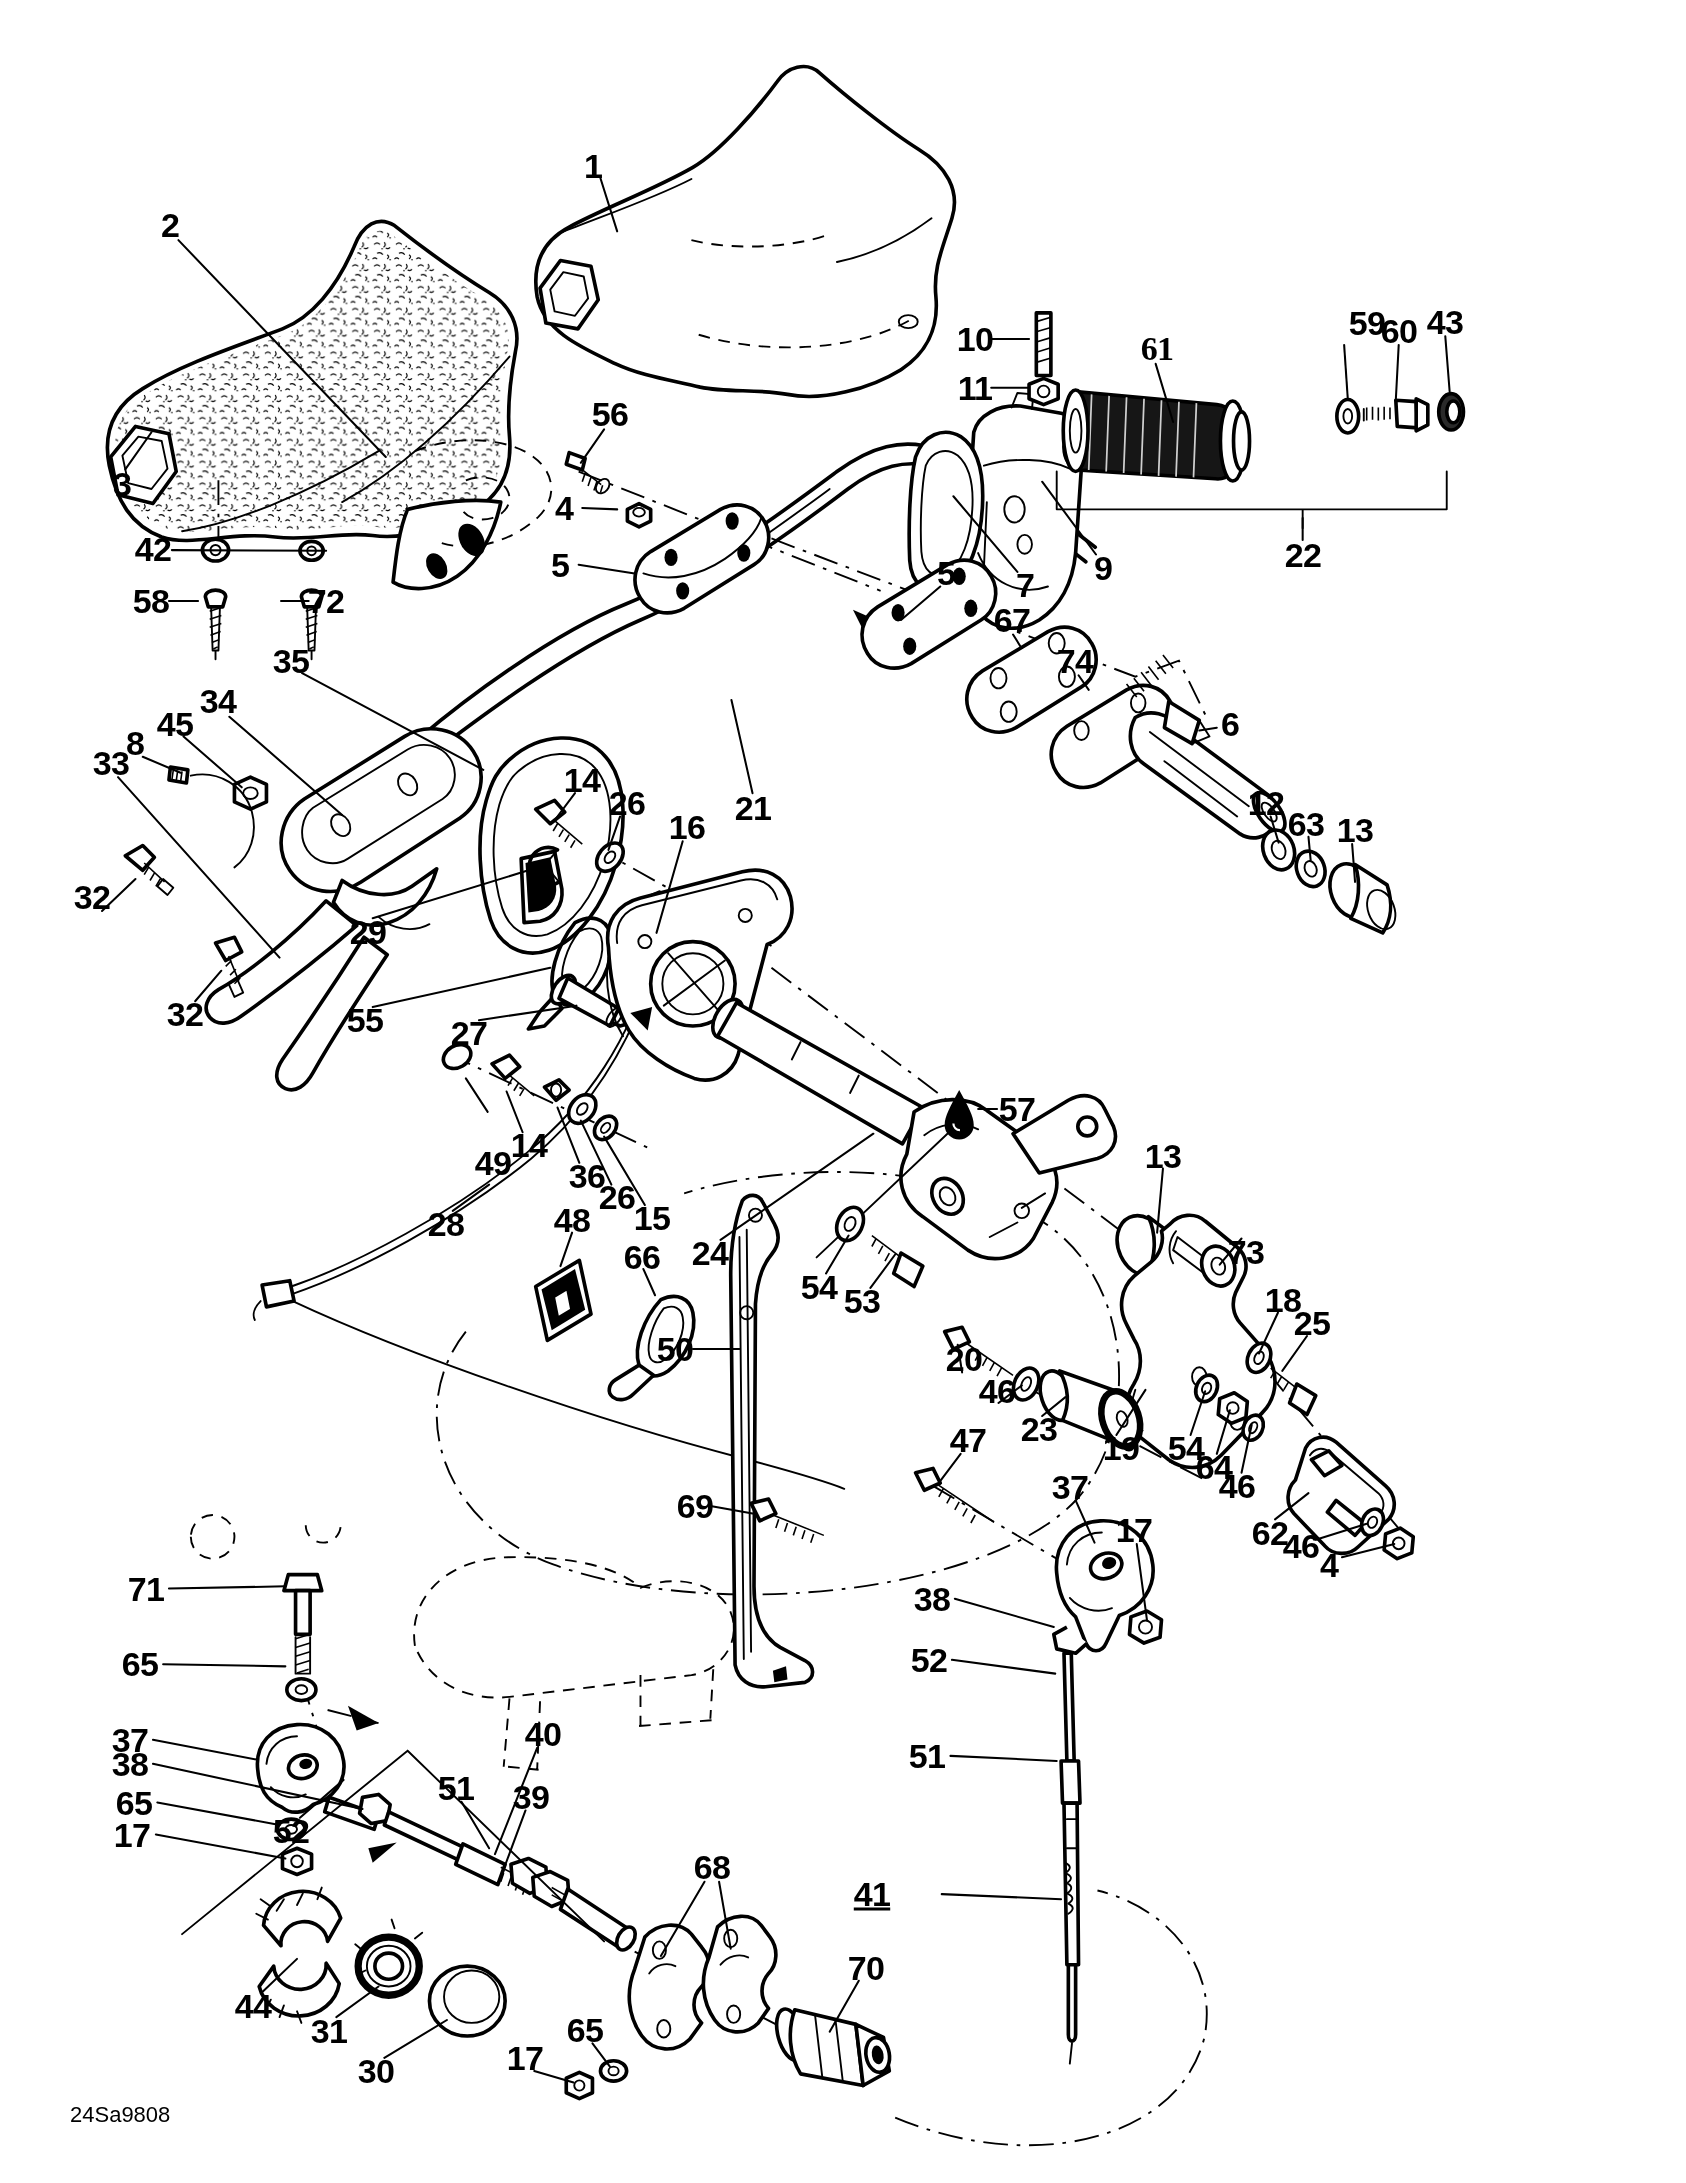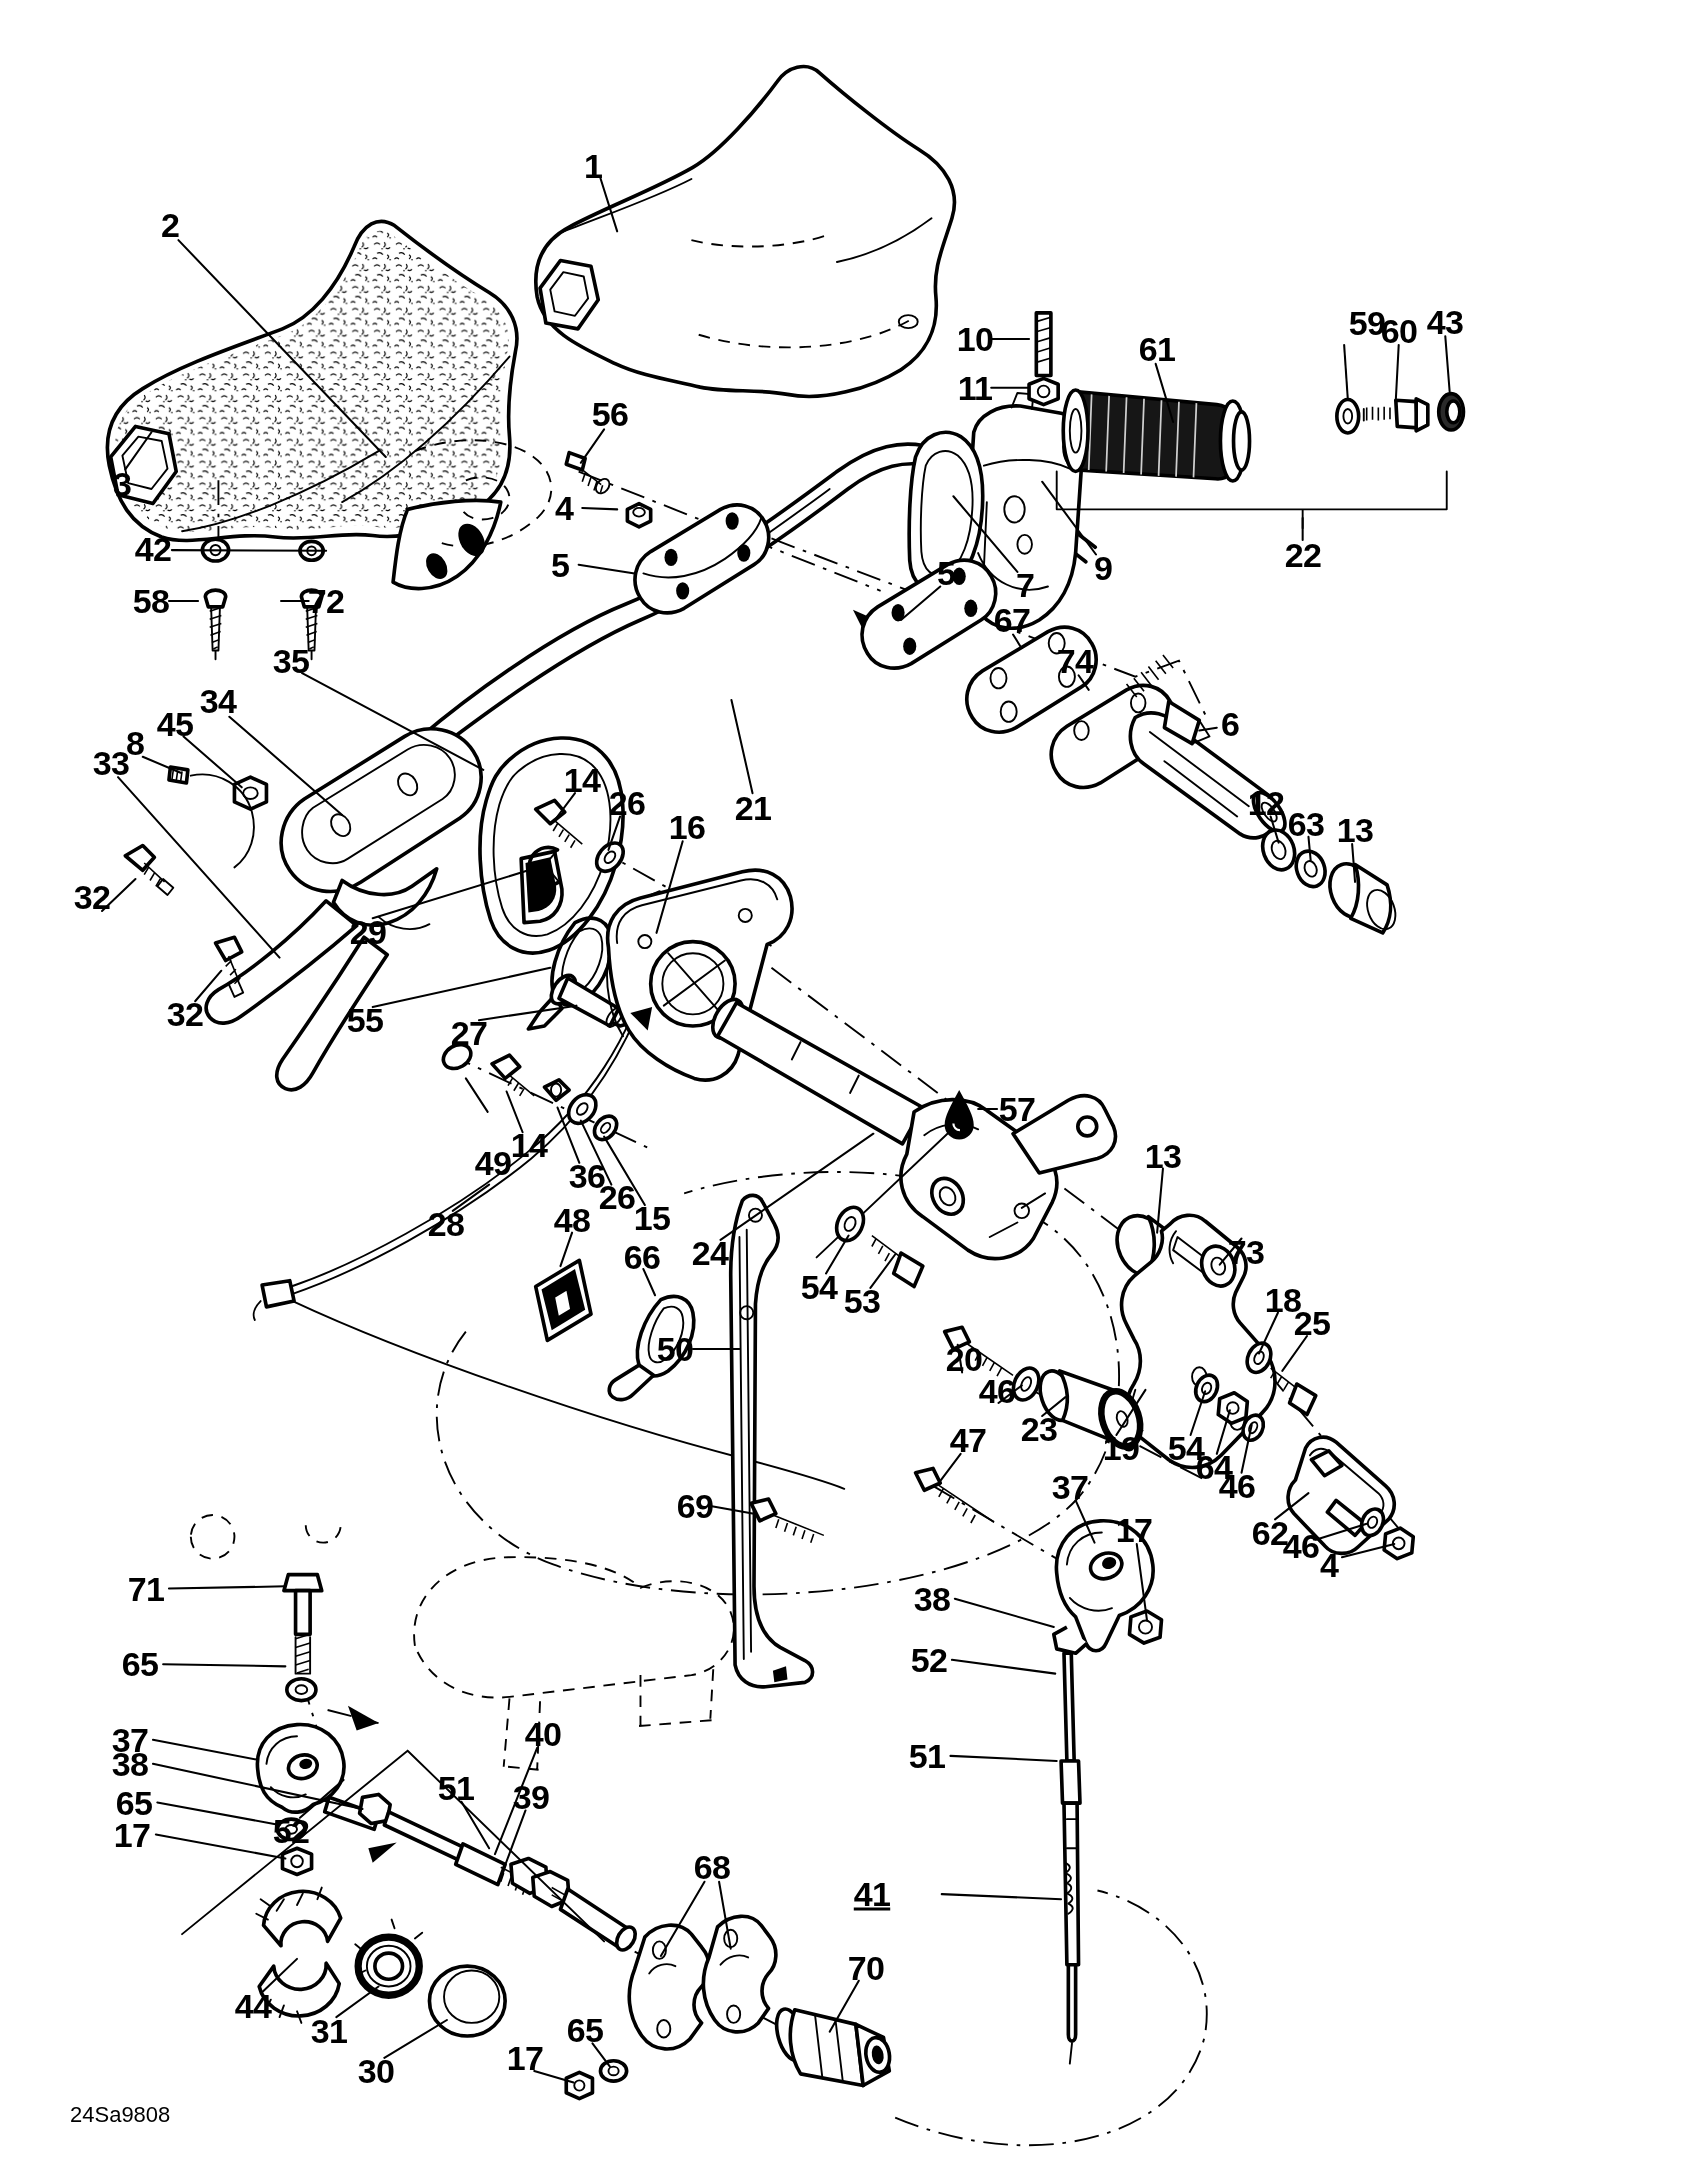--- a/index.html
+++ b/index.html
@@ -623,21 +623,21 @@
       <div class="callout" style="left: 582px; top: 780px;">14</div>
       <div class="callout" style="left: 627px; top: 803px;">26</div>
       <div class="callout" style="left: 687px; top: 827px;">16</div>
       <div class="callout" style="left: 753px; top: 808px;">21</div>
       <div class="callout" style="left: 946px; top: 573px;">5</div>
       <div class="callout" style="left: 1025px; top: 585px;">7</div>
       <div class="callout" style="left: 1103px; top: 568px;">9</div>
       <div class="callout" style="left: 1303px; top: 555px;">22</div>
       <div class="callout" style="left: 975px; top: 339px;">10</div>
       <div class="callout" style="left: 975px; top: 388px;">11</div>
-      <div class="callout" style="left: 1157px; top: 349px;">61</div>
+      <div class="callout" style="left: 1157px; top: 349px; font-family: Liberation Serif, serif;">61</div>
       <div class="callout" style="left: 1343px; top: 323px; margin-left: 24px;">59</div>
       <div class="callout" style="left: 1399px; top: 331px;">60</div>
       <div class="callout" style="left: 1445px; top: 322px;">43</div>
       <div class="callout" style="left: 1012px; top: 620px;">67</div>
       <div class="callout" style="left: 1075px; top: 661px;">74</div>
       <div class="callout" style="left: 1230px; top: 724px;">6</div>
       <div class="callout" style="left: 1266px; top: 803px;">12</div>
       <div class="callout" style="left: 1306px; top: 824px;">63</div>
       <div class="callout" style="left: 1355px; top: 830px;">13</div>
       <div class="callout" style="left: 493px; top: 1124px; margin-top: 39px;">49</div>

